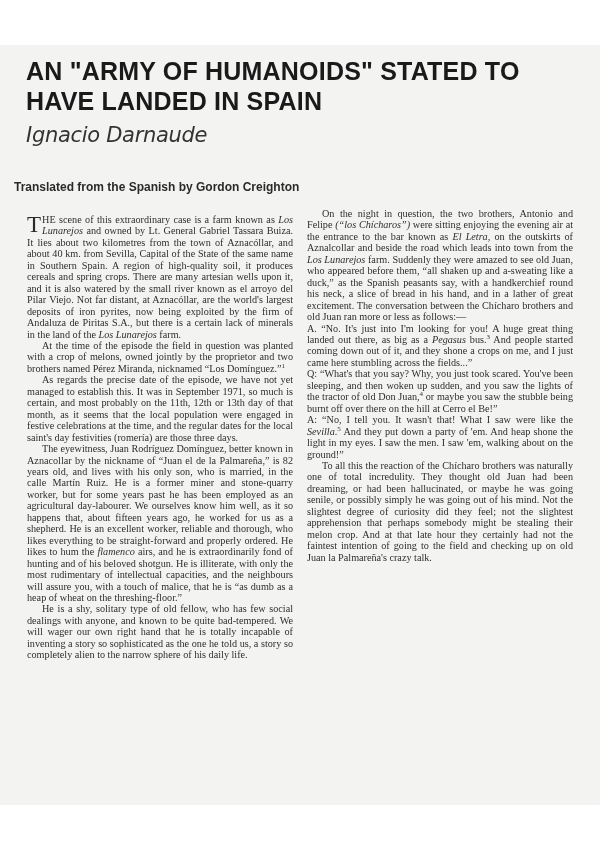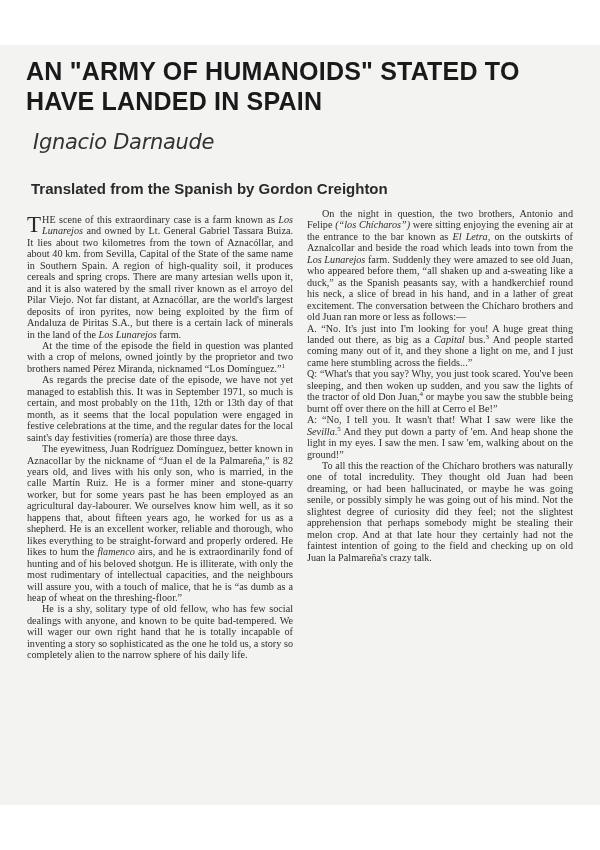--- a/index.html
+++ b/index.html
@@ -14,26 +14,26 @@
     .title {
       position: absolute; left: 26px; top: 56px; width: 560px;
       font-family: "Liberation Sans", sans-serif; font-weight: bold;
       font-size: 25px; line-height: 30px; color: #1a1a1a; letter-spacing: 0.2px;
       margin: 0;
     }
     .author {
       position: absolute; left: 26px; top: 122px;
       font-family: "DejaVu Sans", sans-serif; font-style: italic; font-weight: 300;
       font-size: 21px; line-height: 26px; color: #333; letter-spacing: -0.3px;
-      margin: 7px;
+      margin: 0;
     }
     .translator {
-      position: absolute; left: 31px; top: 180px;
+      position: absolute; left: 14px; top: 180px;
       font-family: "Liberation Sans", sans-serif; font-weight: bold;
-      font-size: 15px; color: #2a2a2a; margin: 0;
+      font-size: 12px; color: #2a2a2a; margin: 0;
     }
     .col {
       position: absolute; top: 214px; width: 266px;
       font-size: 10.2px; line-height: 11.45px; text-align: justify; color: #2e2e2e;
     }
     .col.left { left: 27px; }
     .col.right { left: 307px; top: 208px; }
     .col p { margin: 0; text-indent: 15px; }
     .col p.noindent { text-indent: 0; }
     .col p.gap { margin-top: 11px; }
@@ -57,17 +57,17 @@
 <div class="col left">
   <p class="first"><span class="dropcap">T</span><span>HE scene of this extraordinary case is a farm known as </span><i>Los Lunarejos</i><span> and owned by Lt. General Gabriel Tassara Buiza. It lies about two kilometres from the town of Aznacóllar, and about 40 km. from Sevilla, Capital of the State of the same name in Southern Spain. A region of high-quality soil, it produces cereals and spring crops. There are many artesian wells upon it, and it is also watered by the small river known as el arroyo del Pilar Viejo. Not far distant, at Aznacóllar, are the world's largest deposits of iron pyrites, now being exploited by the firm of Andaluza de Piritas S.A., but there is a certain lack of minerals in the land of the </span><i>Los Lunarejos</i><span> farm.</span></p>
   <p><span>At the time of the episode the field in question was planted with a crop of melons, owned jointly by the proprietor and two brothers named Pérez Miranda, nicknamed “Los Domínguez.”</span><sup>1</sup></p>
   <p>As regards the precise date of the episode, we have not yet managed to establish this. It was in September 1971, so much is certain, and most probably on the 11th, 12th or 13th day of that month, as it seems that the local population were engaged in festive celebrations at the time, and the regular dates for the local saint's day festivities (romería) are those three days.</p>
   <p><span>The eyewitness, Juan Rodríguez Domínguez, better known in Aznacollar by the nickname of “Juan el de la Palmareña,” is 82 years old, and lives with his only son, who is married, in the calle Martín Ruiz. He is a former miner and stone-quarry worker, but for some years past he has been employed as an agricultural day-labourer. We ourselves know him well, as it so happens that, about fifteen years ago, he worked for us as a shepherd. He is an excellent worker, reliable and thorough, who likes everything to be straight-forward and properly ordered. He likes to hum the </span><i>flamenco</i><span> airs, and he is extraordinarily fond of hunting and of his beloved shotgun. He is illiterate, with only the most rudimentary of intellectual capacities, and the neighbours will assure you, with a touch of malice, that he is “as dumb as a heap of wheat on the threshing-floor.”</span></p>
   <p>He is a shy, solitary type of old fellow, who has few social dealings with anyone, and known to be quite bad-tempered. We will wager our own right hand that he is totally incapable of inventing a story so sophisticated as the one he told us, a story so completely alien to the narrow sphere of his daily life.</p>
 </div>
 
 <div class="col right">
   <p><span>On the night in question, the two brothers, Antonio and Felipe </span><i>(“los Chícharos”)</i><span> were sitting enjoying the evening air at the entrance to the bar known as </span><i>El Letra</i><span>, on the outskirts of Aznalcollar and beside the road which leads into town from the </span><i>Los Lunarejos</i><span> farm. Suddenly they were amazed to see old Juan, who appeared before them, “all shaken up and a-sweating like a duck,” as the Spanish peasants say, with a handkerchief round his neck, a slice of bread in his hand, and in a lather of great excitement. The conversation between the Chícharo brothers and old Juan ran more or less as follows:—</span></p>
-  <p class="noindent"><span>A. “No. It's just into I'm looking for you! A huge great thing landed out there, as big as a </span><i>Capital</i><span> bus.</span><sup>3</sup><span> And people started coming many out of it, and they shone a light on me, and I just came here stumbling across the fields...”</span></p>
+  <p class="noindent"><span>A. “No. It's just into I'm looking for you! A huge great thing landed out there, as big as a </span><i>Pegasus</i><span> bus.</span><sup>3</sup><span> And people started coming down out of it, and they shone a crops on me, and I just came here stumbling across the fields...”</span></p>
   <p class="noindent"><span>Q: “What's that you say? Why, you just took scared. You've been sleeping, and then woken up sudden, and you saw the lights of the tractor of old Don Juan,</span><sup>4</sup><span> or maybe you saw the stubble being burnt off over there on the hill at Cerro el Be!”</span></p>
   <p class="noindent"><span>A: “No, I tell you. It wasn't that! What I saw were like the </span><i>Sevilla</i><span>.</span><sup>5</sup><span> And they put down a party of 'em. And heap shone the light in my eyes. I saw the men. I saw 'em, walking about on the ground!”</span></p>
   <p class="gap2">To all this the reaction of the Chícharo brothers was naturally one of total incredulity. They thought old Juan had been dreaming, or had been hallucinated, or maybe he was going senile, or possibly simply he was going out of his mind. Not the slightest degree of curiosity did they feel; not the slightest apprehension that perhaps somebody might be stealing their melon crop. And at that late hour they certainly had not the faintest intention of going to the field and checking up on old Juan la Palmareña's crazy talk.</p>
 </div>
 
 </body></html>

